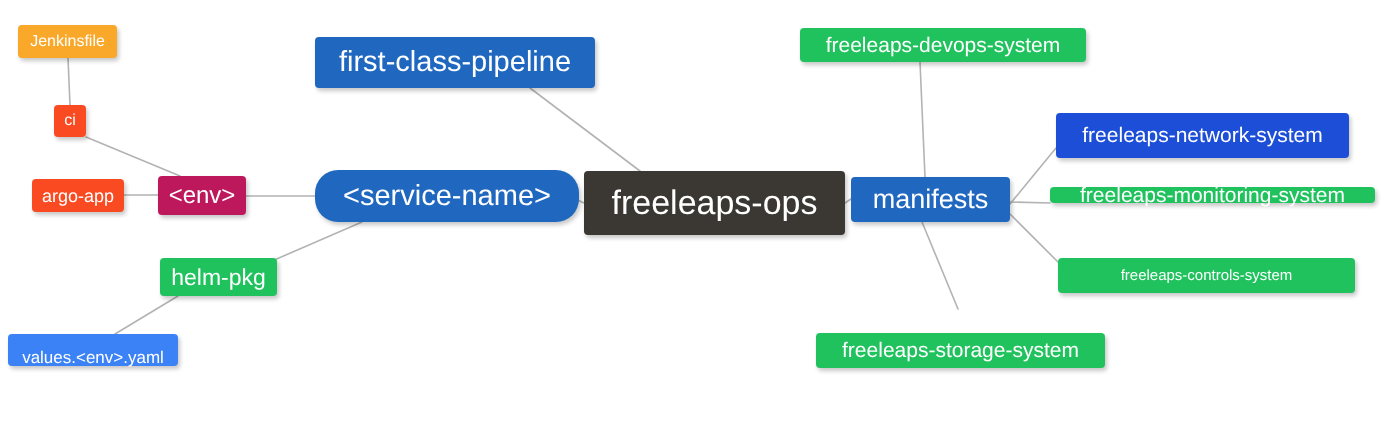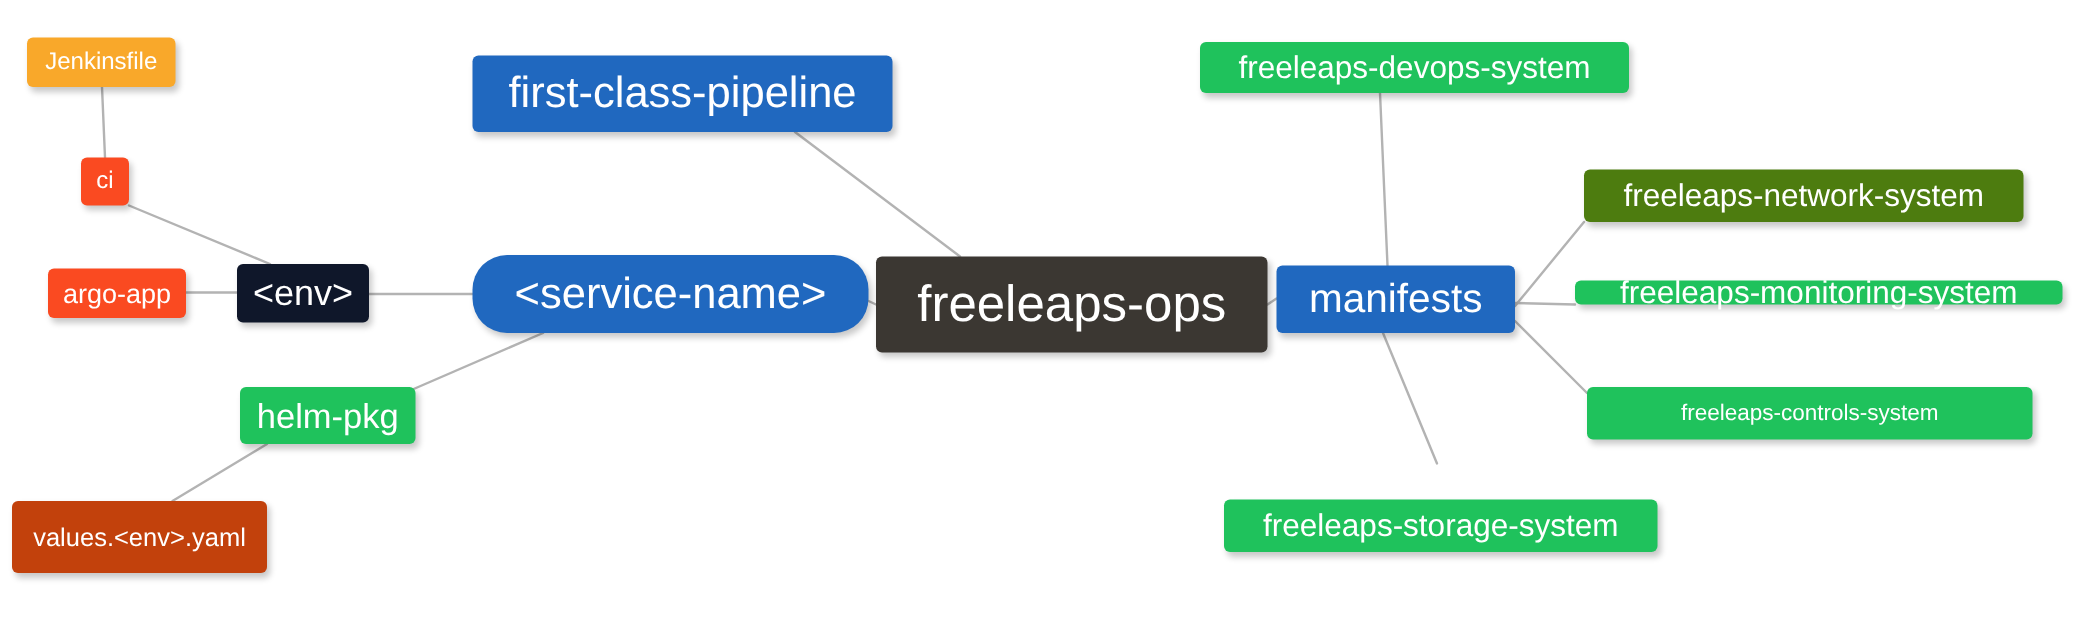--- a/index.html
+++ b/index.html
@@ -71,47 +71,47 @@
       </div>
       <div class="mm-node" style="left: 315px; top: 170px; width: 264px; height: 52px; background: rgb(32, 104, 191); font-size: 29px; border-radius: 23px;">
         <span class="mm-node-label">&lt;service-name&gt;</span>
       </div>
       <div class="mm-node" style="left: 315px; top: 37px; width: 280px; height: 51px; background: rgb(32, 104, 191); font-size: 29px;">
         <span class="mm-node-label">first-class-pipeline</span>
       </div>
       <div class="mm-node" style="left: 851px; top: 177px; width: 159px; height: 45px; background: rgb(32, 104, 191); font-size: 27px;">
         <span class="mm-node-label">manifests</span>
       </div>
-      <div class="mm-node" style="left: 158px; top: 176px; width: 88px; height: 39px; background: #0f172a; font-size: 24px;">
+      <div class="mm-node" style="left: 158px; top: 176px; width: 88px; height: 39px; background: #be185d; font-size: 24px;">
         <span class="mm-node-label">&lt;env&gt;</span>
       </div>
       <div class="mm-node" style="left: 160px; top: 258px; width: 117px; height: 38px; background: rgb(31, 194, 92); font-size: 23px;">
         <span class="mm-node-label">helm-pkg</span>
       </div>
       <div class="mm-node" style="left: 800px; top: 28px; width: 286px; height: 34px; background: rgb(31, 194, 92); font-size: 21px; align-items: center;">
         <span class="mm-node-label">freeleaps-devops-system</span>
       </div>
-      <div class="mm-node" style="left: 1056px; top: 113px; width: 293px; height: 35px; background: #4d7c0f; font-size: 21px;">
+      <div class="mm-node" style="left: 1056px; top: 113px; width: 293px; height: 45px; background: #1d4ed8; font-size: 21px;">
         <span class="mm-node-label">freeleaps-network-system</span>
       </div>
       <div class="mm-node" style="left: 1050px; top: 187px; width: 325px; height: 16px; background: rgb(31, 194, 92); font-size: 21px;">
         <span class="mm-node-label">freeleaps-monitoring-system</span>
       </div>
       <div class="mm-node" style="left: 1058px; top: 258px; width: 297px; height: 35px; background: rgb(31, 194, 92); font-size: 15px;">
         <span class="mm-node-label">freeleaps-controls-system</span>
       </div>
       <div class="mm-node" style="left: 816px; top: 309px; width: 289px; height: 35px; background: rgb(31, 194, 92); font-size: 21px; margin-top: 24px;">
         <span class="mm-node-label">freeleaps-storage-system</span>
       </div>
       <div class="mm-node" style="left: 18px; top: 25px; width: 99px; height: 33px; background: rgb(249, 168, 42); font-size: 16px;">
         <span class="mm-node-label">Jenkinsfile</span>
       </div>
       <div class="mm-node" style="left: 54px; top: 105px; width: 32px; height: 32px; background: rgb(250, 74, 33); font-size: 16px;">
         <span class="mm-node-label">ci</span>
       </div>
       <div class="mm-node" style="left: 32px; top: 179px; width: 92px; height: 33px; background: rgb(250, 74, 33); font-size: 18px;">
         <span class="mm-node-label">argo-app</span>
       </div>
-      <div class="mm-node" style="left: 8px; top: 334px; width: 170px; height: 48px; background: #c2410c; font-size: 17px;">
+      <div class="mm-node" style="left: 8px; top: 334px; width: 170px; height: 32px; background: #3b82f6; font-size: 17px; align-items: flex-end;">
         <span class="mm-node-label">values.&lt;env&gt;.yaml</span>
       </div>
     </div>
 </div>
 
 </body></html>

